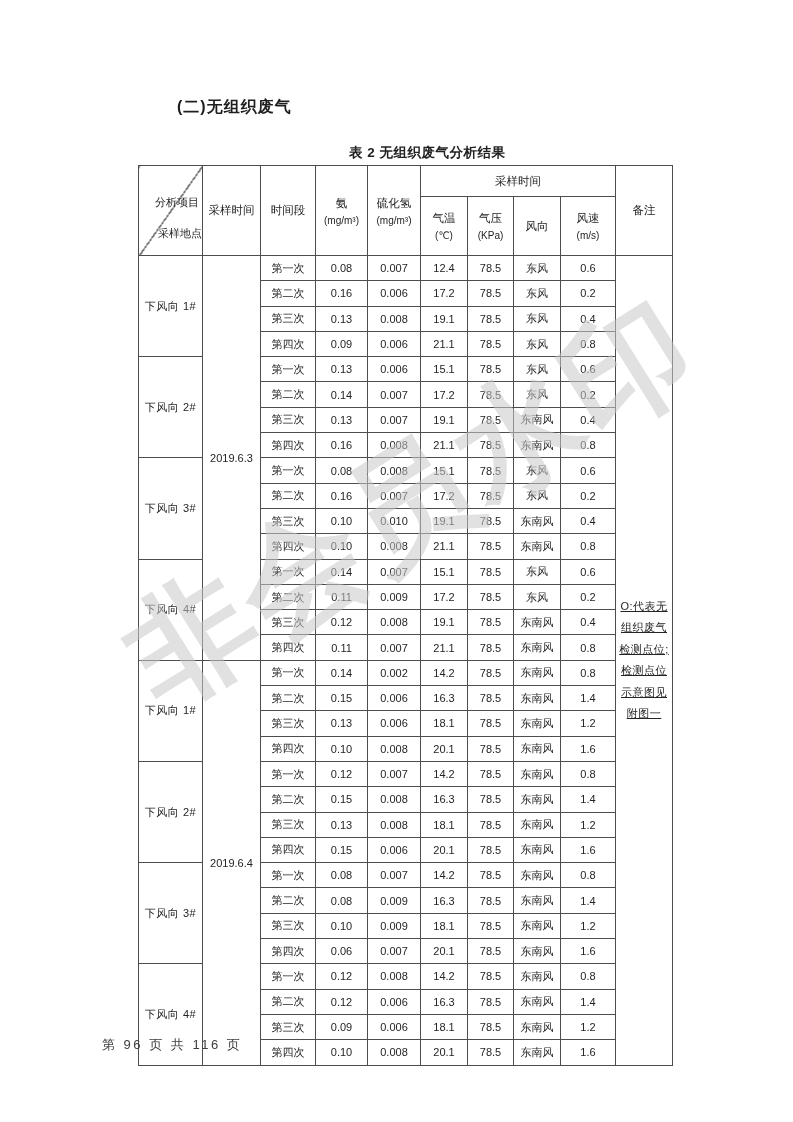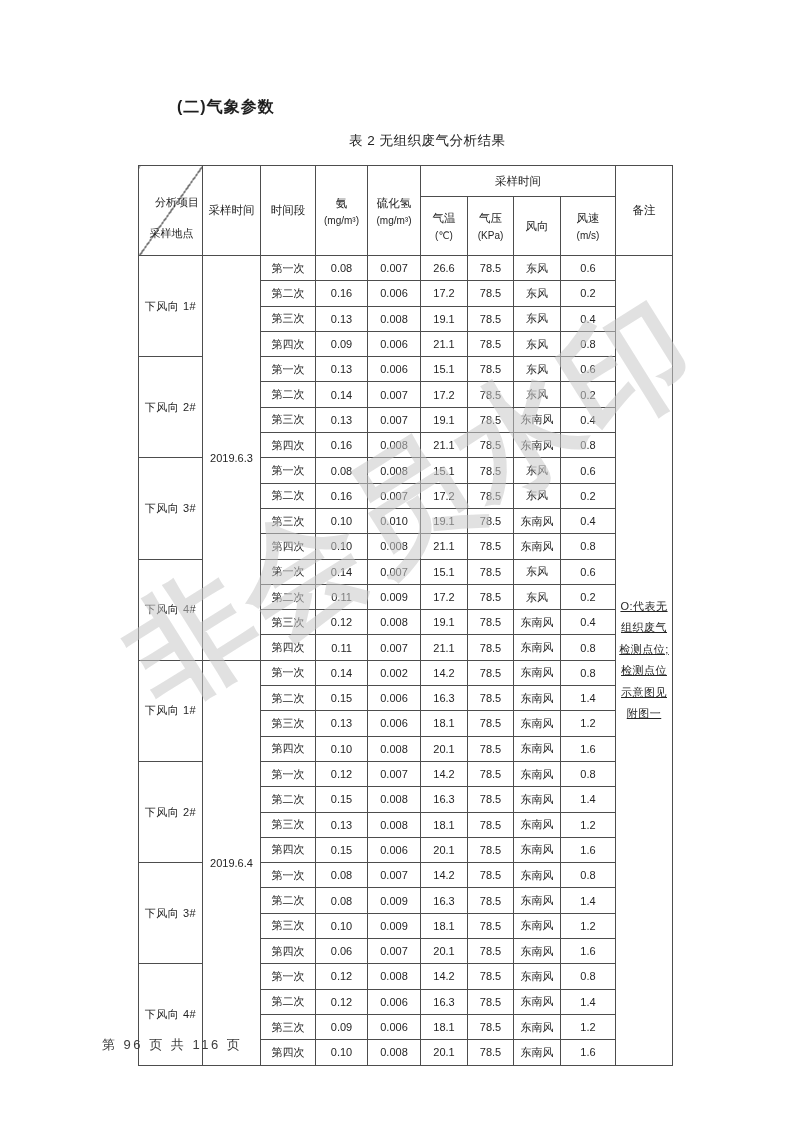--- a/index.html
+++ b/index.html
@@ -11,22 +11,22 @@
     position:relative;
     overflow:hidden;
   }
   .page { position:absolute; inset:0; overflow:hidden; }
 
   .section-heading {
     position:absolute; left:177px; top:97px; margin:0;
     font-size:16px; font-weight:700; letter-spacing:1px; color:#1e1e1e;
   }
   .table-title {
-    position:absolute; left:349px; top:132px;
-    font-size:13.5px; font-weight:400; letter-spacing:0.5px; color:#222;
+    position:absolute; left:349px; top:144px;
+    font-size:13.5px; font-weight:700; letter-spacing:0.5px; color:#222;
   }
 
   table.data-table {
     position:absolute; left:138px; top:165px; width:534px;
     border-collapse:collapse; table-layout:fixed;
   }
   .data-table th, .data-table td {
     border:1px solid #4d4d4d;
     text-align:center; vertical-align:middle;
     font-weight:normal; padding:0;
@@ -39,21 +39,21 @@
   .unit { font-size:10px; margin-top:4px; }
 
   .diag-cell {
     background-image:linear-gradient(to bottom right,
       transparent 0, transparent calc(50% - 0.6px),
       #4d4d4d calc(50% - 0.6px), #4d4d4d calc(50% + 0.6px),
       transparent calc(50% + 0.6px));
     vertical-align:top;
   }
   .diag-top    { text-align:right; padding:14px 3px 0 0; font-size:11px; }
-  .diag-bottom { text-align:center;  padding:16px 0 0 2px; font-size:11px; }
+  .diag-bottom { text-align:right;  padding:16px 0 0 2px; font-size:11px; }
 
   tbody td { height:24.3px; }
   .loc-cell  { font-size:11px; letter-spacing:0.5px; }
   .date-cell { font-size:11px; }
   .remark-cell {
     font-size:11.5px; line-height:1.95;
     white-space:pre-line; letter-spacing:0.5px;text-decoration:underline;
   }
 
   .watermark {
@@ -68,21 +68,21 @@
   .footer {
     position:absolute; left:102px; top:1036px;
     font-size:13px; letter-spacing:2.5px; color:#3d3d3d;
   }
 </style>
 </head>
 <body>
 
 <div class="page">
 
-  <h2 class="section-heading">(二)气象参数</h2>
+  <h2 class="section-heading">(二)无组织废气</h2>
 
   <div class="table-title">表 2  无组织废气分析结果</div>
 
   <table class="data-table">
     <colgroup>
       <col style="width:64px">
         <col style="width:58px">
         <col style="width:55px">
       <col style="width:52px">
         <col style="width:53px">
@@ -127,21 +127,21 @@
         </th>
       </tr>
     </thead>
     <tbody id="table-body">
         <tr>
           <td class="loc-cell" rowspan="4">下风向 1#</td>
           <td class="date-cell" rowspan="16">2019.6.3</td>
           <td>第一次</td>
           <td>0.08</td>
           <td>0.007</td>
-          <td>26.6</td>
+          <td>12.4</td>
           <td>78.5</td>
           <td>东风</td>
           <td>0.6</td>
           <td class="remark-cell" rowspan="32">O:代表无
 组织废气
 检测点位;
 检测点位
 示意图见
 附图一</td>
         </tr>

